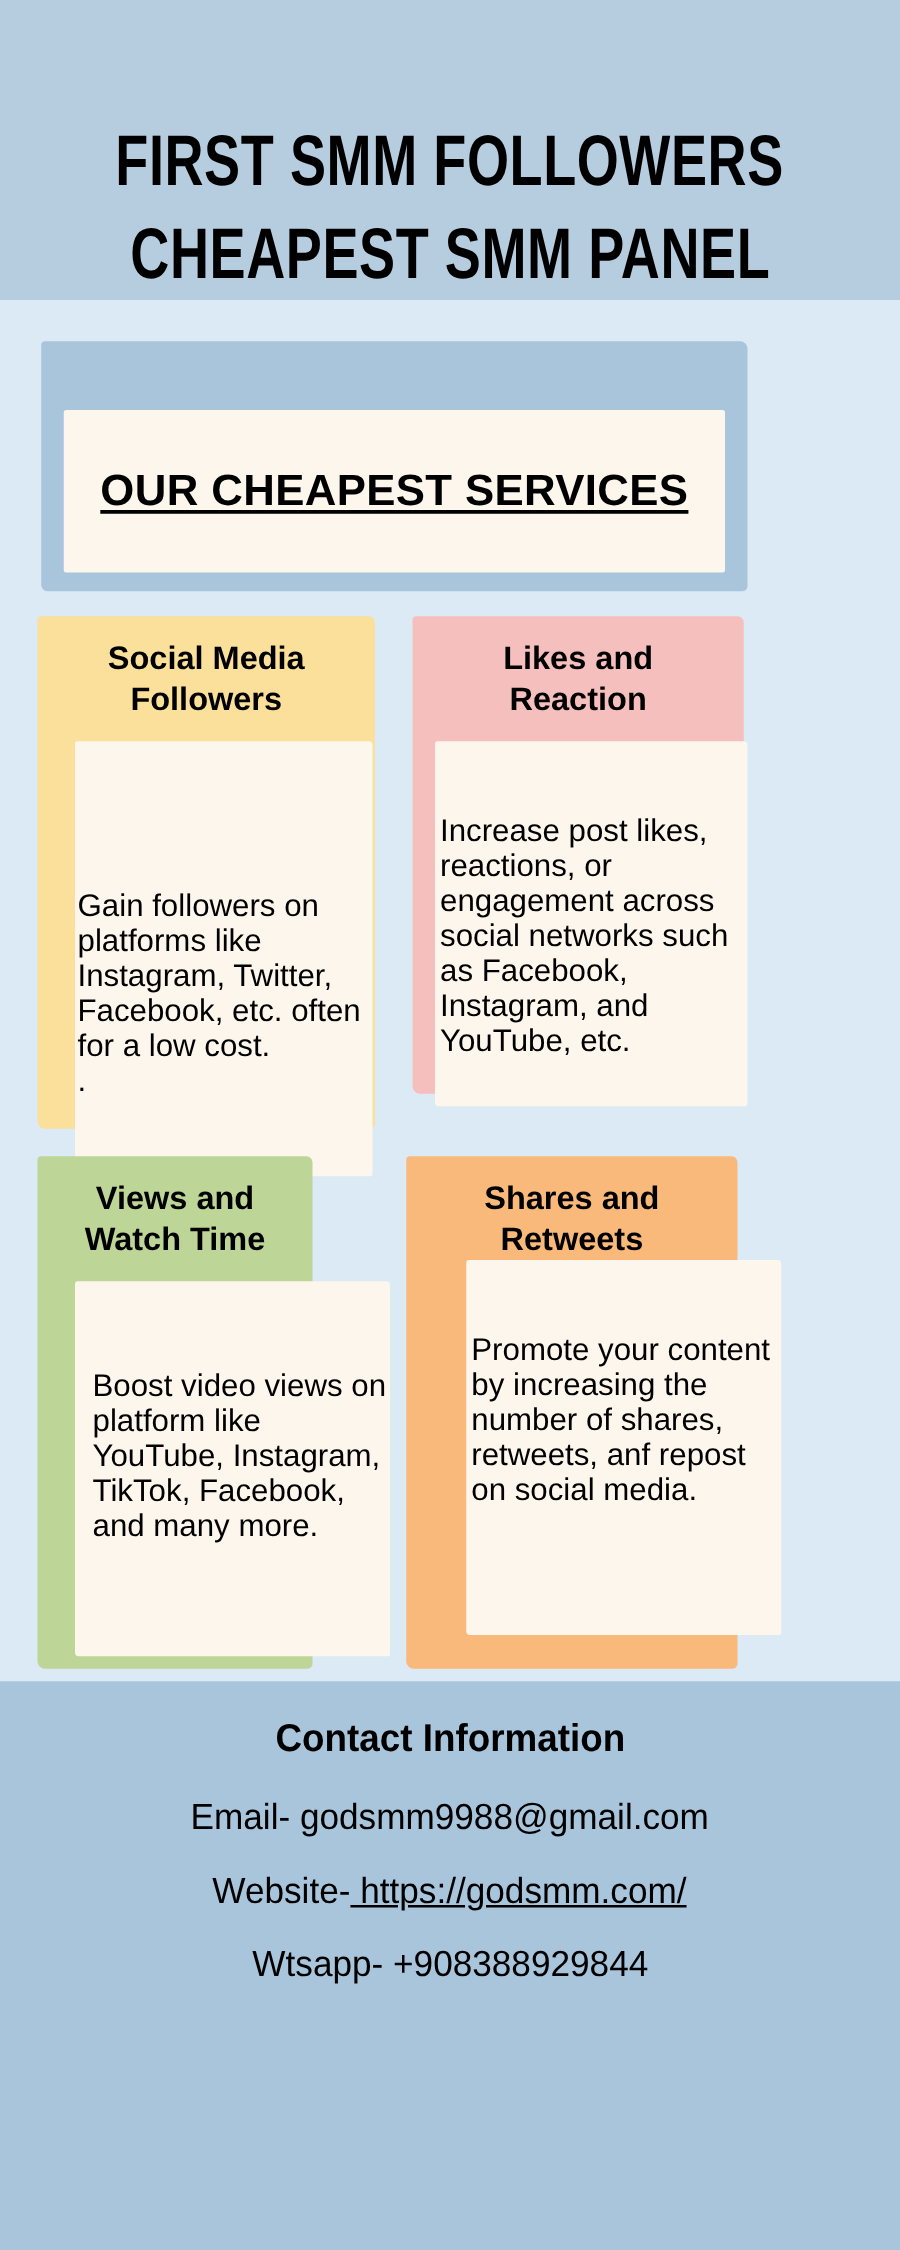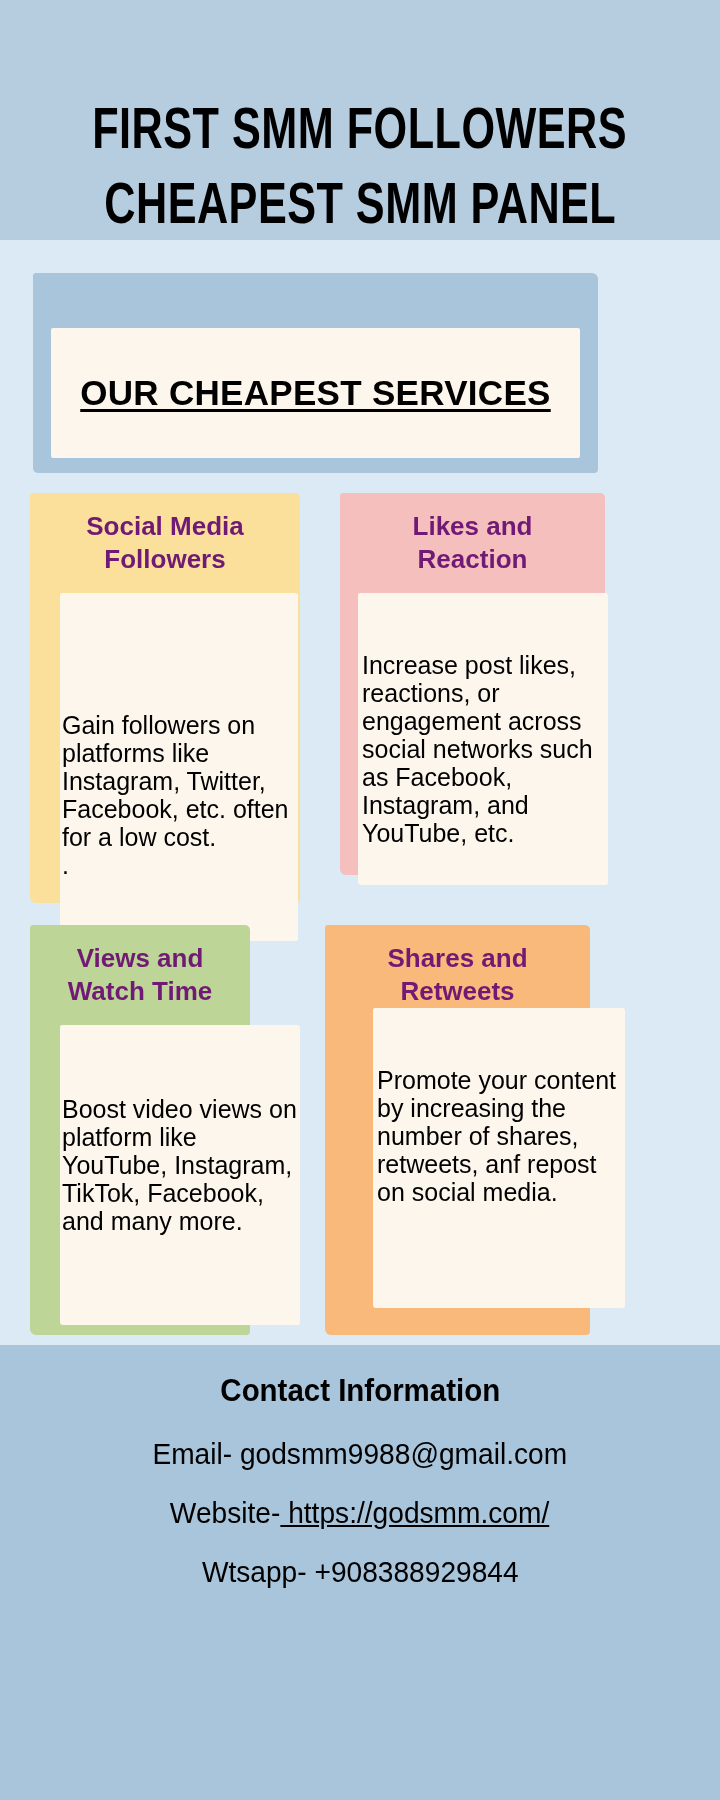--- a/index.html
+++ b/index.html
@@ -61,45 +61,45 @@
   .grid{
     position:absolute;left:0;top:253px;width:720px;height:850px;
   }
   .card{
     position:absolute;
     border-radius:3px 5px 4px 6px;
   }
   .card .card-title{
     position:absolute;left:0;right:0;top:0;
     text-align:center;
-    font-size:26px;font-weight:bold;color:#701a75;
+    font-size:26px;font-weight:bold;color:#000000;
     line-height:1.27;
     padding-top:17px;
     white-space:pre-line;
   }
   .card .card-body{
     position:absolute;
     background:#fdf6ec;
     border-radius:2px 3px 2px 3px;
     font-size:25px;
     line-height:1.12;
     color:#000;
     white-space:pre-line;
     overflow:hidden;
   }
 
   
   #card-1{left:30px;  top:0;   width:270px;height:410px;background:#fae09a;}
   #card-1 .card-body{left:30px;top:100px;width:238px;height:300px;padding:48px 0 0 0;text-indent:0;}
 
-  #card-2{left:340px; top:0;   width:265px;height:382px;background:#f5bfbd;}
+  #card-2{left:330px; top:0;   width:265px;height:382px;background:#f5bfbd;}
   #card-2 .card-body{left:18px;top:100px;width:250px;height:292px;}
 
   #card-3{left:30px;  top:432px;width:220px;height:410px;background:#bdd697;}
-  #card-3 .card-body{left:30px;top:100px;width:240px;height:300px;}
+  #card-3 .card-body{left:30px;top:100px;width:240px;height:300px;padding-left:12px;}
 
   #card-4{left:325px; top:432px;width:265px;height:410px;background:#f9b97a;}
   #card-4 .card-body{left:18px;top:83px;width:252px;height:300px;margin-left:30px;}
 
   .body-pad{padding:42px 2px 0 2px;}
   .body-pad-2{padding:30px 2px 0 4px;}
 
   
   .footer{
     position:absolute;left:0;top:1345px;width:720px;height:455px;

